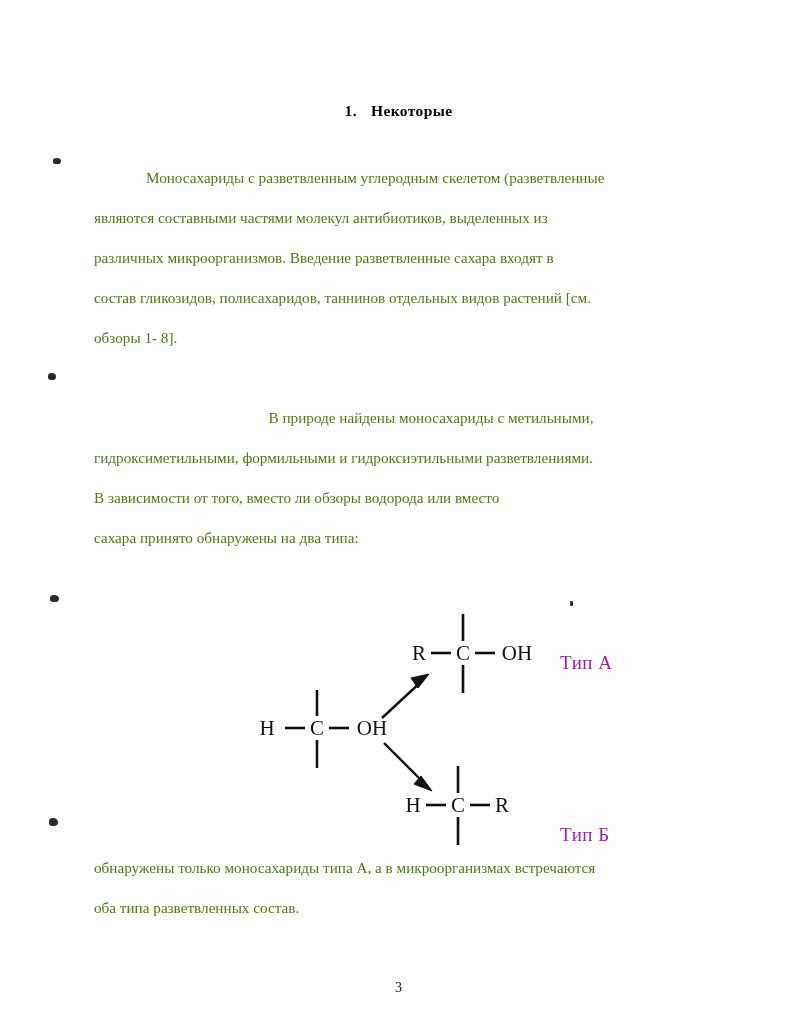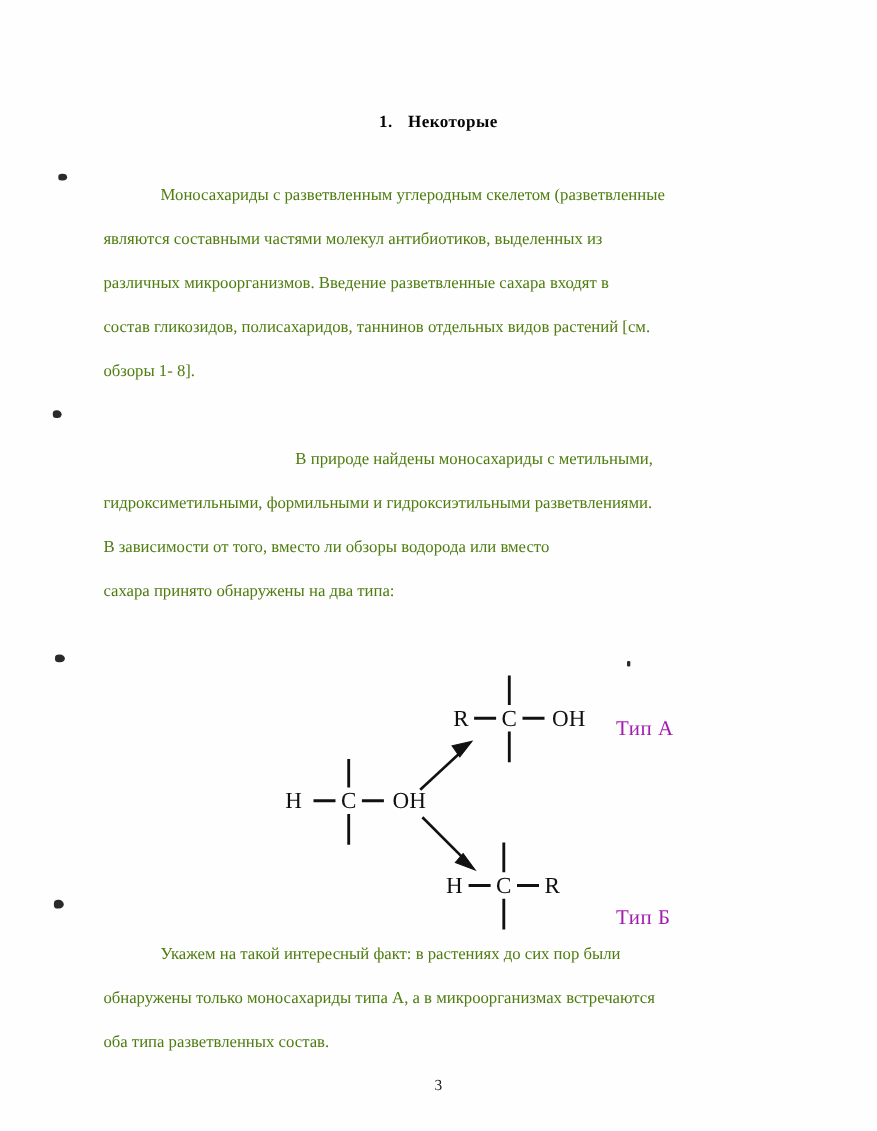--- a/index.html
+++ b/index.html
@@ -175,21 +175,20 @@
         <text x="203" y="214" text-anchor="middle">C</text>
         <text x="247" y="214" text-anchor="middle">R</text>
       </g>
     </svg>
   </div>
 
   <div class="type-label" id="type-a-label">Тип А</div>
   <div class="type-label" id="type-b-label">Тип Б</div>
 
   <div class="body-block" id="para3">
-    <span class="line indent">Укажем на такой интересный факт: в растениях до сих пор были</span>
     <span class="line">обнаружены только моносахариды типа А, а в микроорганизмах встречаются</span>
     <span class="line">оба типа разветвленных состав.</span>
   </div>
 
   <div class="page-number">3</div>
 
   <div class="speck s1"></div>
   <div class="speck s2"></div>
   <div class="speck s3"></div>
   <div class="speck s4"></div>

